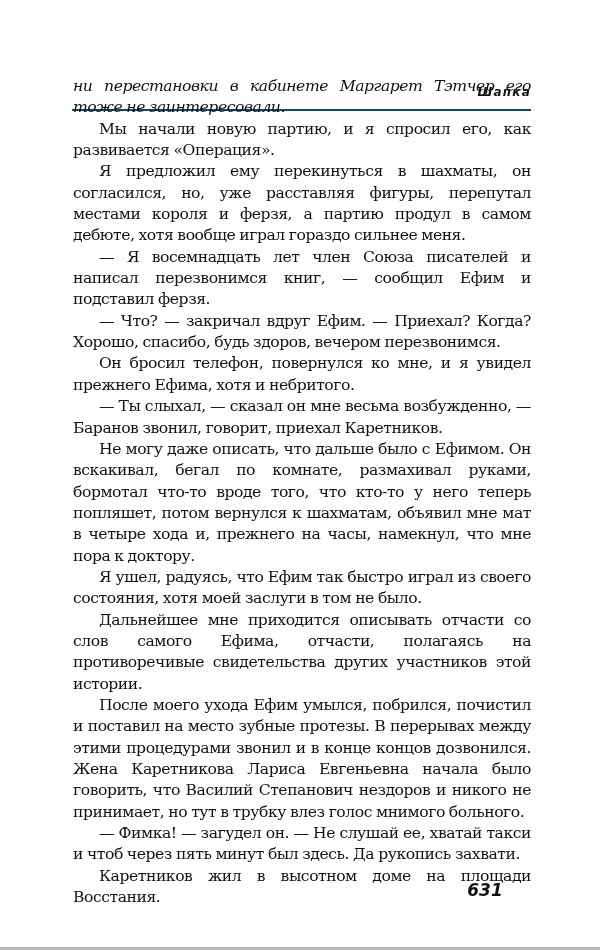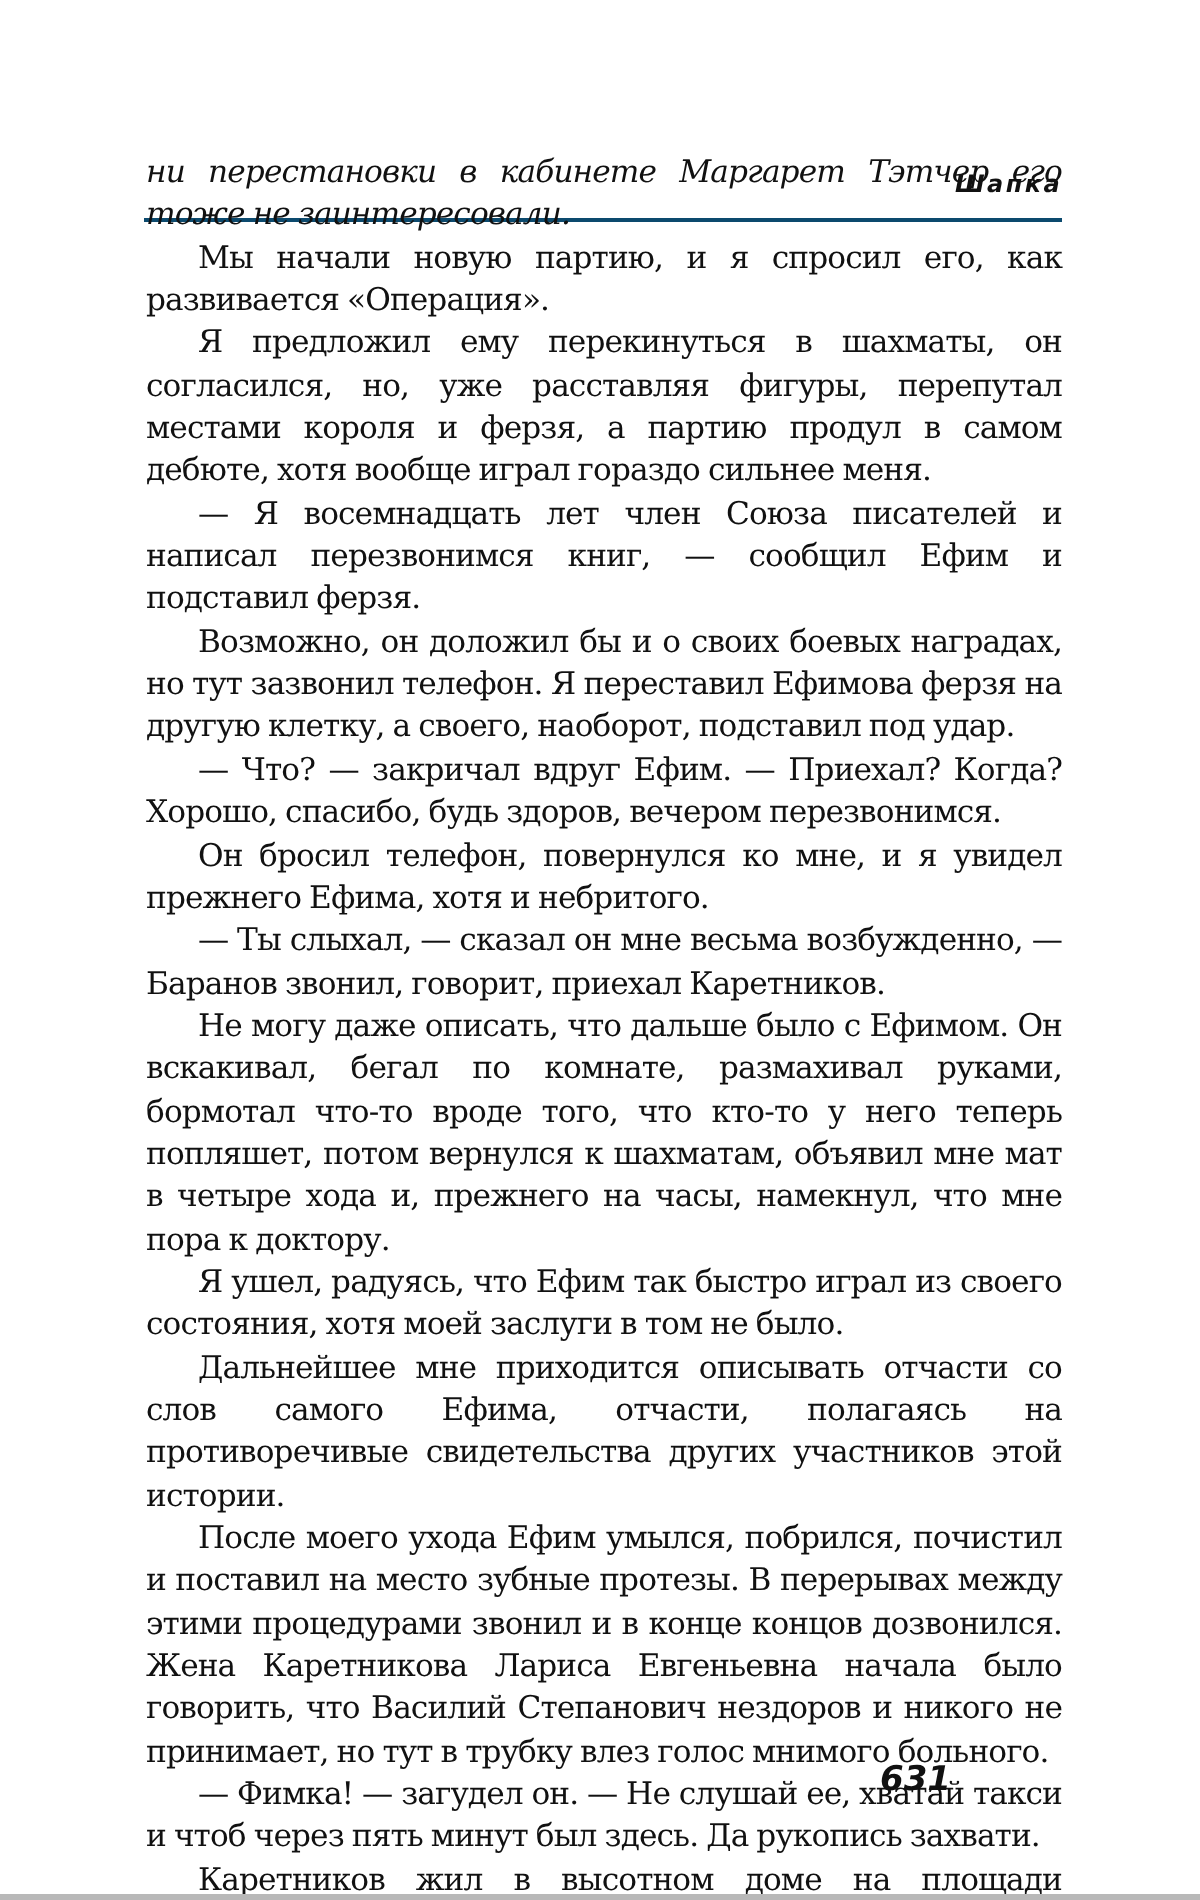--- a/index.html
+++ b/index.html
@@ -15,38 +15,37 @@
       font-size: 12px; letter-spacing: 1.2px; color: #111; line-height: 18px; margin-top: 39px;
     }
     .body-text {
       position: absolute; left: 73px; top: 76px; width: 458px;
       font-family: "DejaVu Serif", serif; font-size: 15.6px; line-height: 21.35px;
       color: #111; letter-spacing: -0.45px; word-spacing: -0.5px;
     }
     .body-text p { margin: 0; text-align: justify; text-indent: 26px; hyphens: manual; }
     .body-text p.cont { text-indent: 0; font-style: italic; }
     .folio {
-      position: absolute; left: 440px; top: 880px; width: 90px; text-align: left;
+      position: absolute; left: 440px; top: 880px; width: 90px; text-align: center;
       font-family: "DejaVu Sans", sans-serif; font-style: italic; font-weight: bold;
       font-size: 17px; color: #111;
     }
     .bottom-rule { position: absolute; left: 0; top: 947px; width: 600px; height: 3px; background: #b8b8b8; }
   </style>
 </head>
 <body>
 
 <div class="page">
   <div class="running-head">Шапка</div>
 
   <div class="body-text">
     <p class="cont">ни перестановки в кабинете Маргарет Тэтчер его тоже не заинтересовали.</p>
     <p>Мы начали новую партию, и я спросил его, как развивается «Операция».</p>
     <p>Я предложил ему перекинуться в шахматы, он согласился, но, уже расставляя фигуры, перепутал местами короля и ферзя, а партию продул в самом дебюте, хотя вообще играл гораздо сильнее меня.</p>
     <p>— Я восемнадцать лет член Союза писателей и написал перезвонимся книг, — сообщил Ефим и подставил ферзя.</p>
-    <p>Возможно, он доложил бы и о своих боевых наградах, но тут зазвонил телефон. Я переставил Ефимова ферзя на другую клетку, а своего, наоборот, подставил под удар.</p>
     <p>— Что? — закричал вдруг Ефим. — Приехал? Когда? Хорошо, спасибо, будь здоров, вечером перезвонимся.</p>
     <p>Он бросил телефон, повернулся ко мне, и я увидел прежнего Ефима, хотя и небритого.</p>
     <p>— Ты слыхал, — сказал он мне весьма возбужденно, — Баранов звонил, говорит, приехал Каретников.</p>
     <p>Не могу даже описать, что дальше было с Ефимом. Он вскакивал, бегал по комнате, размахивал руками, бормотал что-то вроде того, что кто-то у него теперь попляшет, потом вернулся к шахматам, объявил мне мат в четыре хода и, прежнего на часы, намекнул, что мне пора к доктору.</p>
     <p>Я ушел, радуясь, что Ефим так быстро играл из своего состояния, хотя моей заслуги в том не было.</p>
     <p>Дальнейшее мне приходится описывать отчасти со слов самого Ефима, отчасти, полагаясь на противоречивые свидетельства других участников этой истории.</p>
     <p>После моего ухода Ефим умылся, побрился, почистил и поставил на место зубные протезы. В перерывах между этими процедурами звонил и в конце концов дозвонился. Жена Каретникова Лариса Евгеньевна начала было говорить, что Василий Степанович нездоров и никого не принимает, но тут в трубку влез голос мнимого больного.</p>
     <p>— Фимка! — загудел он. — Не слушай ее, хватай такси и чтоб через пять минут был здесь. Да рукопись захвати.</p>
     <p>Каретников жил в высотном доме на площади Восстания.</p>
   </div>

